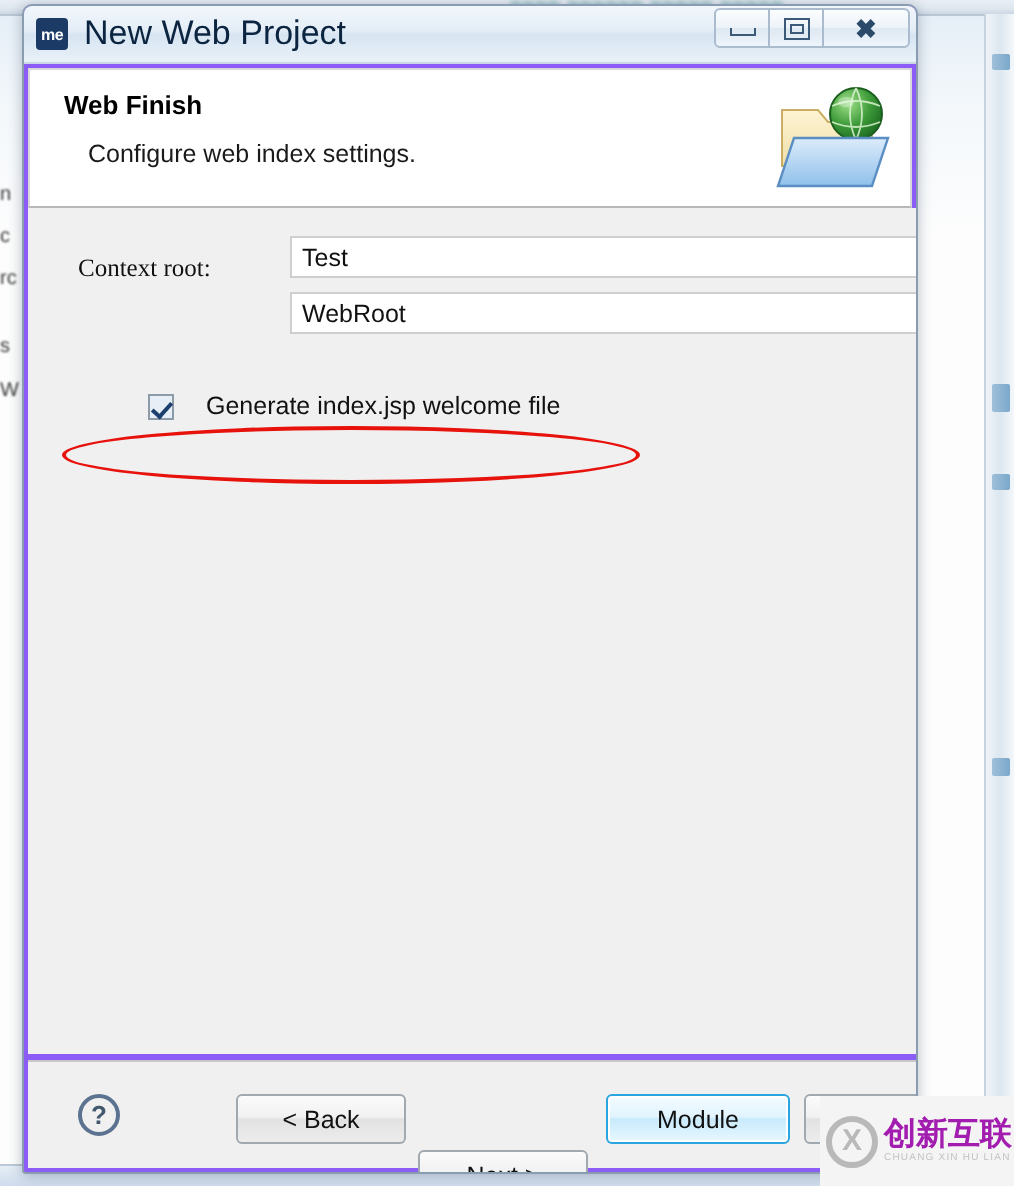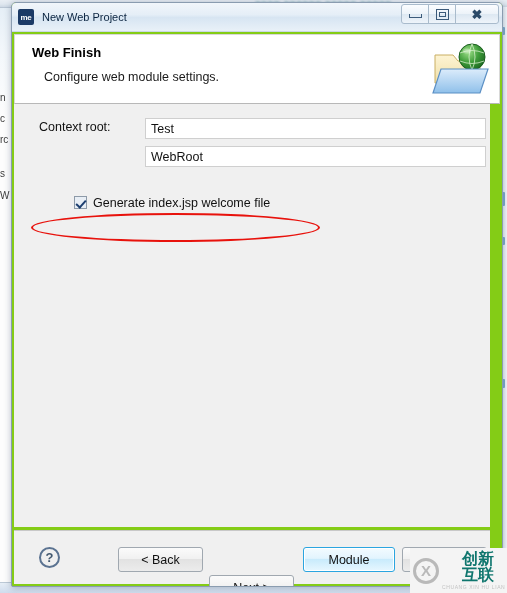--- a/index.html
+++ b/index.html
@@ -75,26 +75,26 @@
     left:0; bottom:0; width:507px; height:10px;
     background: linear-gradient(180deg,#e6eef6,#cfdced);
     border-top:1px solid #bcc9d6;
   }
 
   
   .dialog {
     position: absolute;
     left: 11px;
     top: 2px;
-    width: 492px;
+    width: 448px;
     height: 585px;
     border: 1px solid #8a9cb0;
     border-radius: 5px 5px 2px 2px;
     box-shadow: 0 1px 7px rgba(40,60,90,.33);
-    background: #84cc16;
+    background: #8b5cf6;
     overflow: hidden;
     box-sizing: border-box;
   }
 
   
   .titlebar {
     position: relative;
     height: 28px;
     background: linear-gradient(180deg,#f1f6fb 0%, #e5eef7 42%, #d7e5f2 52%, #e9f1f8 100%);
     border-bottom: 1px solid #cad8e6;
@@ -110,21 +110,21 @@
     font-size: 8px;
     font-weight: bold;
     display: flex;
     align-items: center;
     justify-content: center;
     letter-spacing: -0.3px;
     font-family: "Liberation Sans", sans-serif;
   }
   .win-title {
     margin-left: 8px;
-    font-size: 11px;
+    font-size: 17px;
     color: #0b2440;
     font-family: "Liberation Sans", sans-serif;
   }
   .win-buttons {
     position: absolute;
     right: 3px;
     top: 1px;
     display: flex;
     gap: 0px;
   }
@@ -185,21 +185,22 @@
     height: 423px;
     background: #f0f0f0;
     box-sizing: border-box;
   }
 
   .field-row {
     position: absolute;
     left: 0;
     height: 22px;
     display: flex;
-    align-items: flex-start;
+    align-items: flex-end;
+    font-family: Liberation Serif, serif;
   }
   .field-label {
     font-size: 12.5px;
     color: #111;
     white-space: nowrap;
   }
   .field-input {
     position: absolute;
     height: 21px;
     background: #ffffff;
@@ -209,21 +210,22 @@
     color: #111;
     padding: 0 5px;
     line-height: 19px;
     font-family: "Liberation Sans", sans-serif;
     outline: none;
   }
 
   .check-row {
     position: absolute;
     display: flex;
-    gap: 6px;
+    align-items: center;
+    gap: 16px;
     padding-left: 36px;
   }
   .checkbox {
     width: 13px; height: 13px;
     background: #e8eef5;
     border: 1px solid #8d9aa8;
     box-sizing: border-box;
     position: relative;
     flex: none;
   }
@@ -336,25 +338,24 @@
     flex: none;
     font-family: "Liberation Sans", sans-serif;
   }
   .wm-text {
     display: flex;
     flex-direction: column;
     line-height: 1;
   }
   .wm-cn {
     font-size: 16px;
-    color: #0f766e;
+    color: #a21caf;
     font-weight: bold;
     letter-spacing: 0px;
     font-family: "DejaVu Sans", sans-serif;
-    margin-left: 20px;
   }
   .wm-en {
     font-size: 5px;
     color: #c2c2c2;
     letter-spacing: .6px;
     margin-top: 2px;
     font-family: "Liberation Sans", sans-serif;
   }
 </style>
 </head>
@@ -396,21 +397,21 @@
           <span class="glyph-max"></span>
         </div>
         <div class="win-btn close">
           <span class="glyph-close">✖</span>
         </div>
       </div>
     </div>
 
     <div class="banner">
       <div class="banner-title">Web Finish</div>
-      <div class="banner-sub">Configure web module settings.</div>
+      <div class="banner-sub">Configure web index settings.</div>
       <div class="banner-icon">
         <svg width="62" height="60" viewBox="0 0 62 60">
           <defs>
             <linearGradient id="folderBack" x1="0" y1="0" x2="0" y2="1">
               <stop offset="0%" stop-color="#fdf4d4"></stop>
               <stop offset="100%" stop-color="#f0dfa8"></stop>
             </linearGradient>
             <linearGradient id="folderFront" x1="0" y1="0" x2="0" y2="1">
               <stop offset="0%" stop-color="#dcecfb"></stop>
               <stop offset="100%" stop-color="#8fc0ea"></stop>

